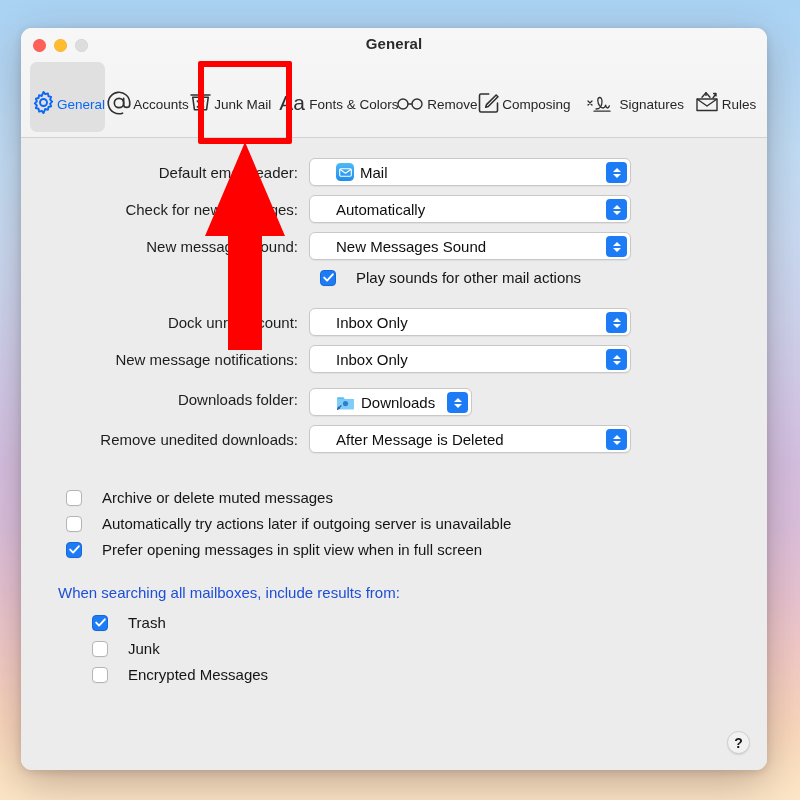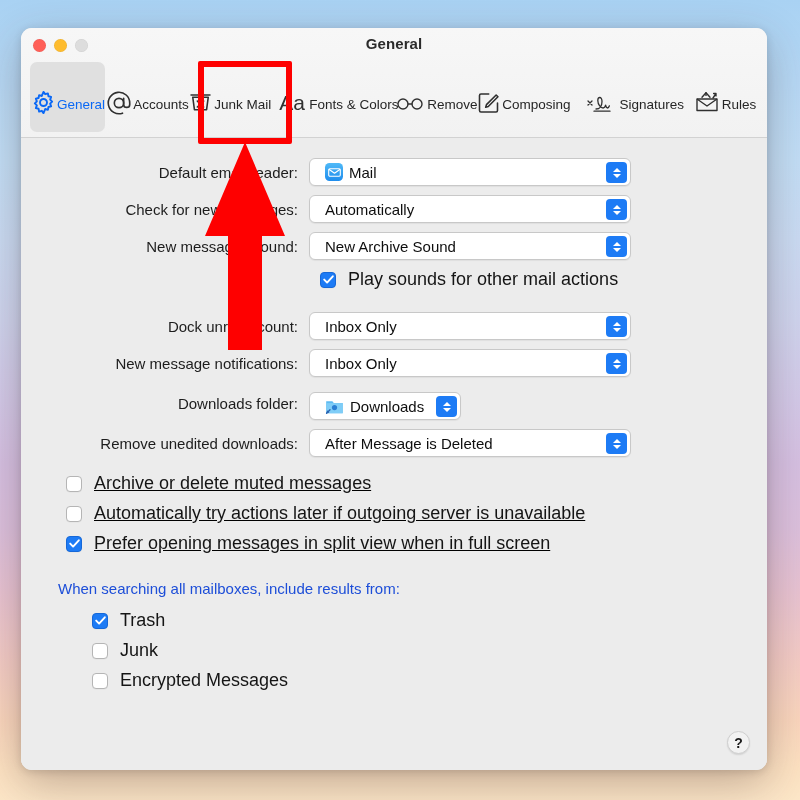--- a/index.html
+++ b/index.html
@@ -61,21 +61,21 @@
   .row { display:flex; align-items:center; margin-bottom:9px; }
   .row .lbl {
     width:288px; text-align:right; padding-right:11px;
     font-size:15px; color:#1d1d1d; white-space:nowrap;
   }
 
   .popup {
     position:relative; height:28px; background:#ffffff;
     border:1px solid #c8c8c8; border-radius:6px;
     box-shadow:0 1px 1px rgba(0,0,0,0.055);
-    display:flex; align-items:center; padding:0 32px 0 15px;
+    display:flex; align-items:center; padding:0 32px 0 26px;
     font-size:15px; color:#0e0e0e; white-space:nowrap;
   }
   .popup.w-wide { width:322px; }
   .popup.w-auto { padding-right:36px;margin-top:6px; }
   .arrows {
     position:absolute; right:3px; top:3px; width:21px; height:21px;
     background:#1d7bf5; border-radius:4px;
     display:flex; flex-direction:column; align-items:center; justify-content:center; gap:2px;
   }
   .arrows i { display:block; width:0; height:0; border-left:4px solid transparent; border-right:4px solid transparent; }
@@ -92,25 +92,25 @@
   }
 
   
   .cb {
     width:16px; height:16px; border-radius:4px; flex:none;
     border:1px solid #b5b5b5; background:#fff;
     box-shadow:0 .5px .5px rgba(0,0,0,0.05);
     display:flex; align-items:center; justify-content:center;
   }
   .cb.on { background:#1d7bf5; border-color:#1668d8; }
-  .cbrow { display:flex; align-items:center; gap:12px; font-size:18px; color:#151515; }
+  .cbrow { display:flex; align-items:center; gap:20px; font-size:15px; color:#151515; }
   .cbrow + .cbrow { margin-top:9px; }
 
   .indent-cb { margin-left:299px; margin-top:3px; }
-  .group1 { margin-left:45px; margin-top:16px;text-decoration:underline; }
+  .group1 { margin-left:45px; margin-top:36px; }
   .sectlabel { margin-left:37px; margin-top:26px; font-size:15px; color:#1d4ed8; }
   .group2 { margin-left:71px; margin-top:13px; }
 
   .help {
     position:absolute; right:17px; bottom:16px; width:23px; height:23px;
     border-radius:50%; background:#f2f2f2; border:1px solid #cfcfcf;
     display:flex; align-items:center; justify-content:center;
     font-size:14px; font-weight:bold; color:#1a1a1a;
     box-shadow:0 1px 1.5px rgba(0,0,0,0.10);
   }
@@ -253,21 +253,21 @@
           <span class="arrows">
               <i class="up"></i>
               <i class="dn"></i>
             </span>
         </div>
       </div>
 
       <div class="row">
         <div class="lbl">New messages sound:</div>
         <div class="popup w-wide">
-          <span>New Archive Sound</span>
+          <span>New Messages Sound</span>
           <span class="arrows">
               <i class="up"></i>
               <i class="dn"></i>
             </span>
         </div>
       </div>
 
       <div class="cbrow indent-cb">
         <span class="cb on">
           <svg width="11" height="9" viewBox="0 0 11 9" fill="none" stroke="#fff" stroke-width="1.9" stroke-linecap="round" stroke-linejoin="round">

